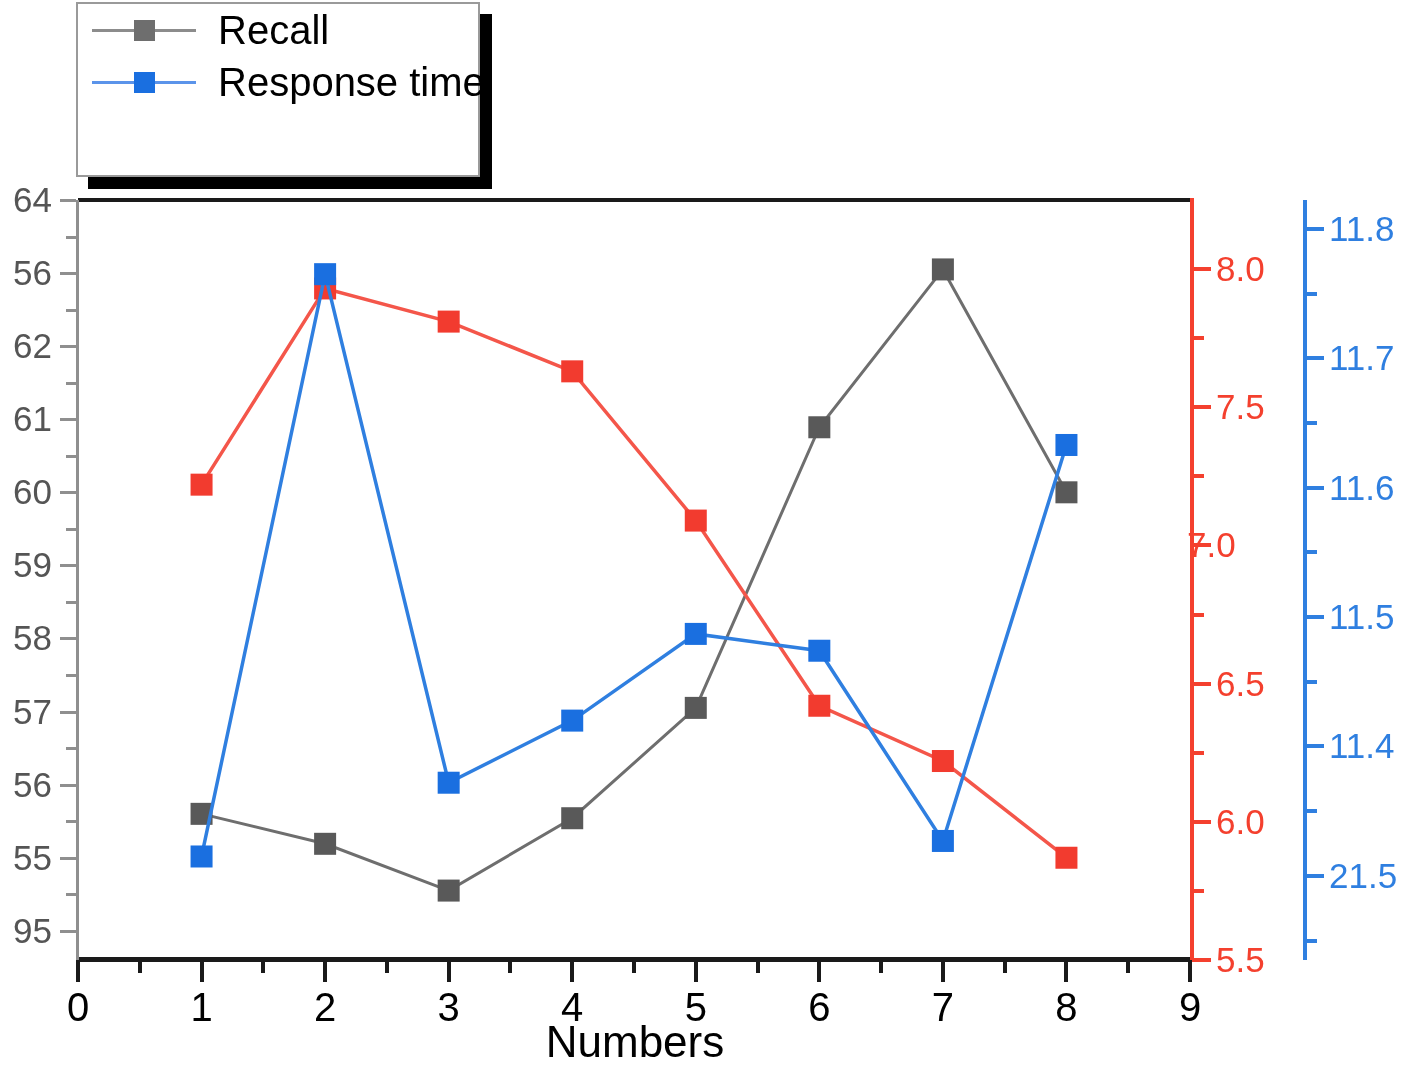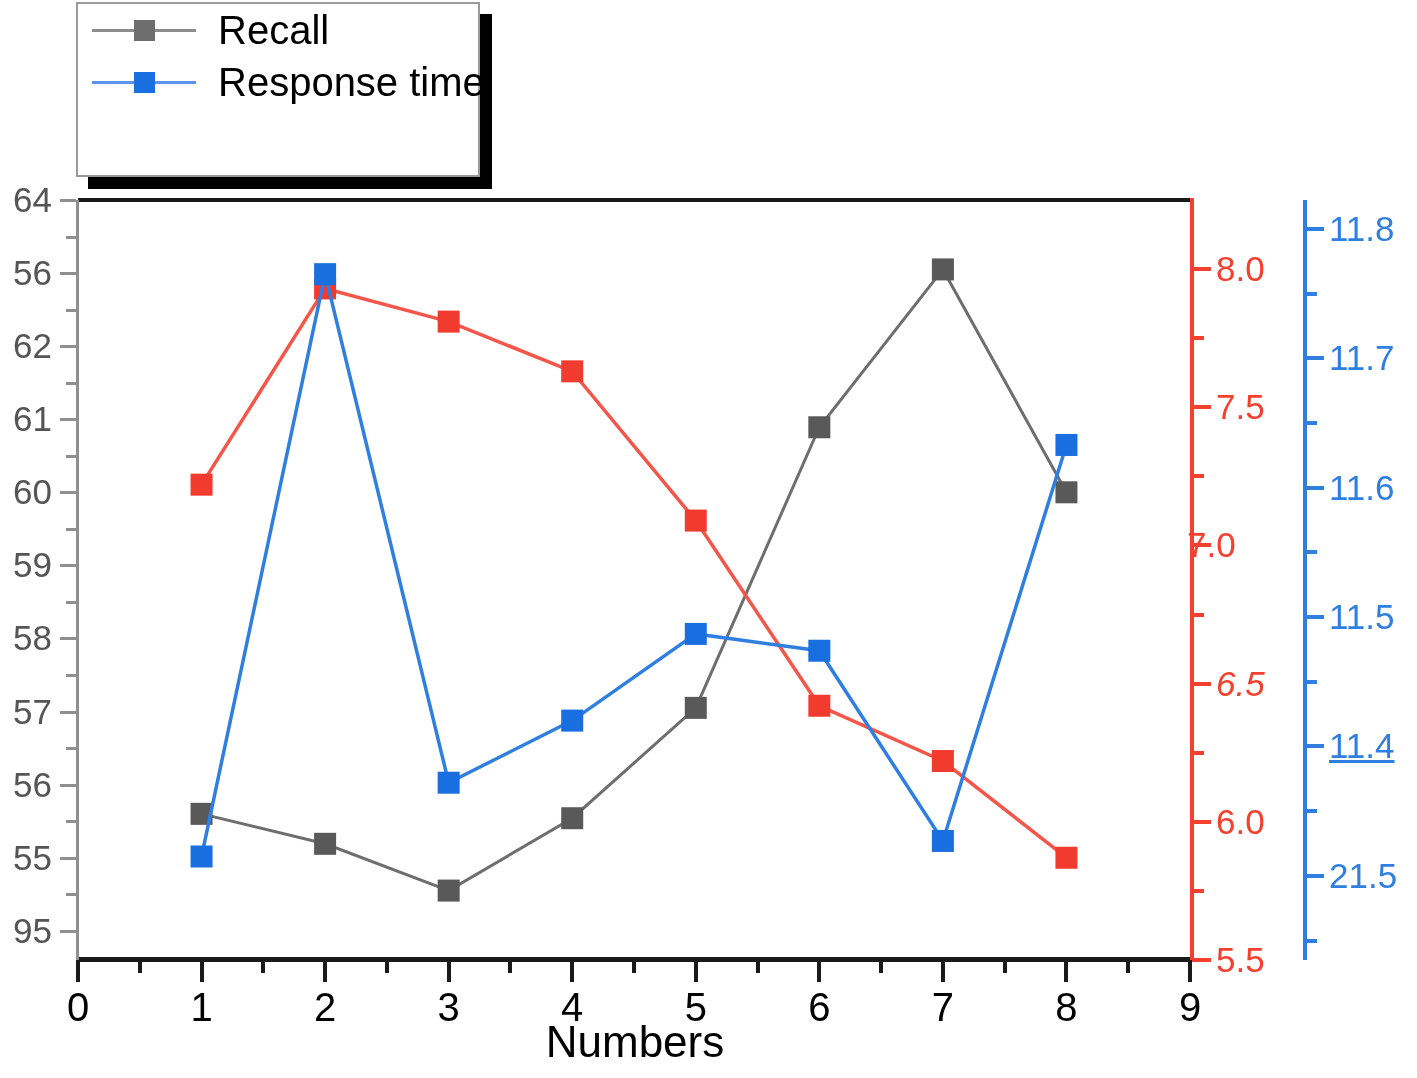--- a/index.html
+++ b/index.html
@@ -103,42 +103,42 @@
       <div class="tick tick-l-minor" style="position: absolute; left: 66px; top: 235.538px;"></div>
     </div>
   <div id="ticks-red">
       <div class="tick tick-r-major" style="position: absolute; left: 1194px; top: 267.091px;"></div>
       <div class="tr-label" style="left: 1216px; top: 269.091px;">8.0</div>
       <div class="tick tick-r-major" style="position: absolute; left: 1194px; top: 405.273px;"></div>
       <div class="tr-label" style="left: 1216px; top: 407.273px;">7.5</div>
       <div class="tick tick-r-major" style="position: absolute; left: 1194px; top: 543.455px;"></div>
       <div class="tr-label" style="left: 1187px; top: 545.455px;">7.0</div>
       <div class="tick tick-r-major" style="position: absolute; left: 1194px; top: 681.636px;"></div>
-      <div class="tr-label" style="left: 1216px; top: 683.636px; font-style: italic;">6.5</div>
+      <div class="tr-label" style="left: 1216px; top: 683.636px;">6.5</div>
       <div class="tick tick-r-major" style="position: absolute; left: 1194px; top: 819.818px;"></div>
       <div class="tr-label" style="left: 1216px; top: 821.818px;">6.0</div>
       <div class="tick tick-r-major" style="position: absolute; left: 1194px; top: 958px;"></div>
       <div class="tr-label" style="left: 1216px; top: 960px;">5.5</div>
       <div class="tick tick-r-minor" style="position: absolute; left: 1194px; top: 888.909px;"></div>
       <div class="tick tick-r-minor" style="position: absolute; left: 1194px; top: 750.727px;"></div>
       <div class="tick tick-r-minor" style="position: absolute; left: 1194px; top: 612.545px;"></div>
       <div class="tick tick-r-minor" style="position: absolute; left: 1194px; top: 474.364px;"></div>
       <div class="tick tick-r-minor" style="position: absolute; left: 1194px; top: 336.182px;"></div>
     </div>
   <div id="ticks-blue">
       <div class="tick tick-b-major" style="position: absolute; left: 1307px; top: 226.88px;"></div>
       <div class="tb-label" style="left: 1329px; top: 228.88px;">11.8</div>
       <div class="tick tick-b-major" style="position: absolute; left: 1307px; top: 356.282px;"></div>
       <div class="tb-label" style="left: 1329px; top: 358.282px;">11.7</div>
       <div class="tick tick-b-major" style="position: absolute; left: 1307px; top: 485.684px;"></div>
       <div class="tb-label" style="left: 1329px; top: 487.684px;">11.6</div>
       <div class="tick tick-b-major" style="position: absolute; left: 1307px; top: 615.085px;"></div>
       <div class="tb-label" style="left: 1329px; top: 617.085px;">11.5</div>
       <div class="tick tick-b-major" style="position: absolute; left: 1307px; top: 744.487px;"></div>
-      <div class="tb-label" style="left: 1329px; top: 746.487px; text-decoration: underline;">11.4</div>
+      <div class="tb-label" style="left: 1329px; top: 746.487px;">11.4</div>
       <div class="tick tick-b-major" style="position: absolute; left: 1307px; top: 873.889px;"></div>
       <div class="tb-label" style="left: 1329px; top: 875.889px;">21.5</div>
       <div class="tick tick-b-minor" style="position: absolute; left: 1307px; top: 938.59px;"></div>
       <div class="tick tick-b-minor" style="position: absolute; left: 1307px; top: 809.188px;"></div>
       <div class="tick tick-b-minor" style="position: absolute; left: 1307px; top: 679.786px;"></div>
       <div class="tick tick-b-minor" style="position: absolute; left: 1307px; top: 550.385px;"></div>
       <div class="tick tick-b-minor" style="position: absolute; left: 1307px; top: 420.983px;"></div>
       <div class="tick tick-b-minor" style="position: absolute; left: 1307px; top: 291.581px;"></div>
     </div>
   <div id="ticks-x">

